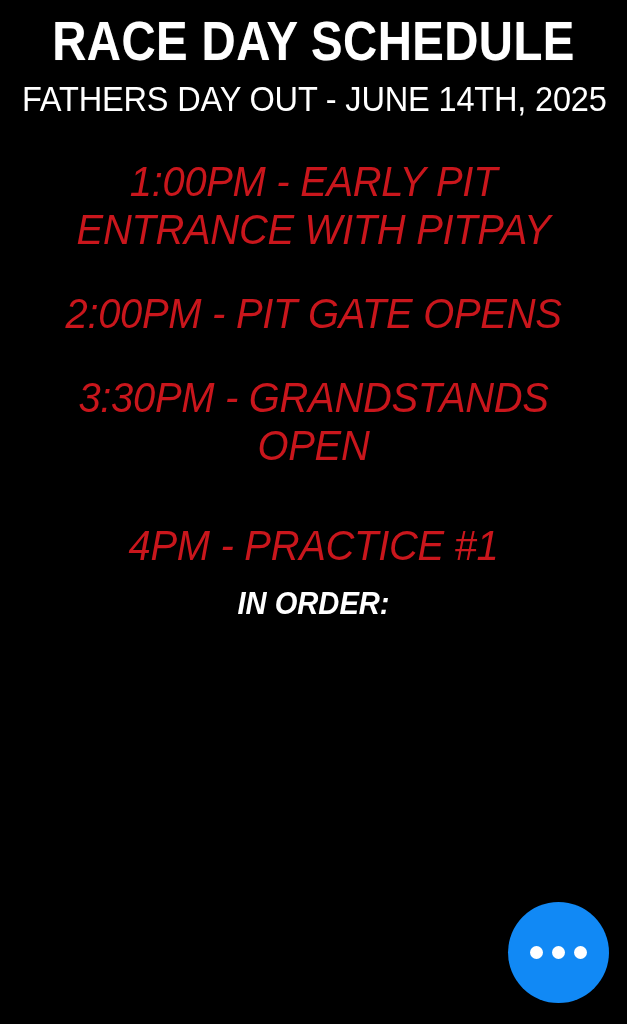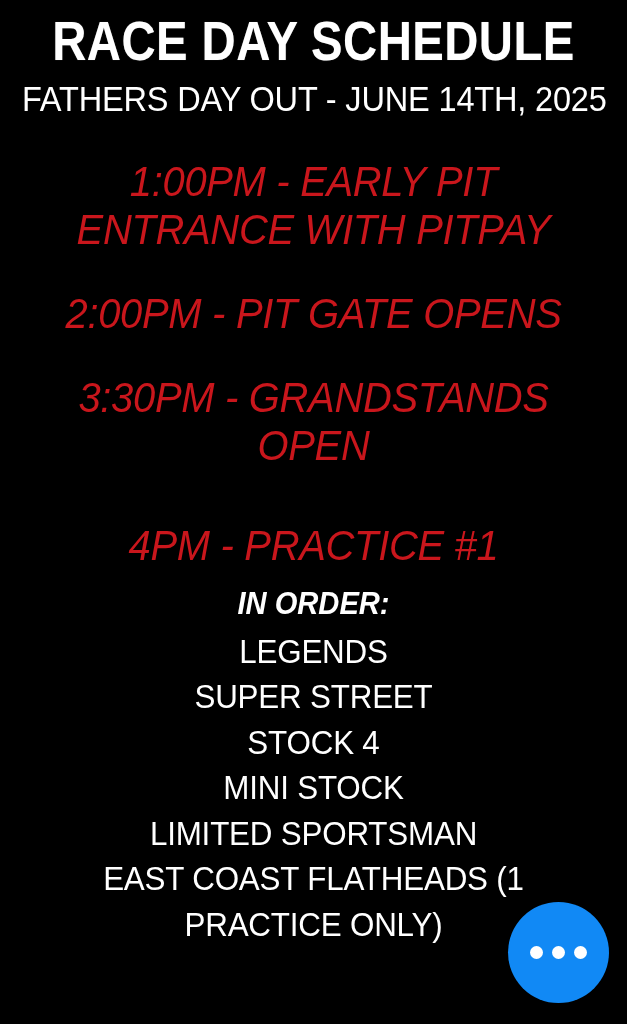--- a/index.html
+++ b/index.html
@@ -140,28 +140,20 @@
     <div class="sched-item">2:00PM - PIT GATE OPENS</div>
 
     <div class="sched-item">3:30PM - GRANDSTANDS OPEN</div>
 
     <div class="sched-item gap-large">4PM - PRACTICE #1</div>
 
   </div>
 
   <div class="inorder-label">IN ORDER:</div>
 
-  <ul class="class-list">
-    <li>LEGENDS</li>
-    <li>SUPER STREET</li>
-    <li>STOCK 4</li>
-    <li>MINI STOCK</li>
-    <li>LIMITED SPORTSMAN</li>
-    <li>EAST COAST FLATHEADS (1 PRACTICE ONLY)</li>
-  </ul>
 
   <div class="fab" aria-label="More options">
     <span class="dot"></span>
     <span class="dot"></span>
     <span class="dot"></span>
   </div>
 
 </div>
 
 </body></html>

